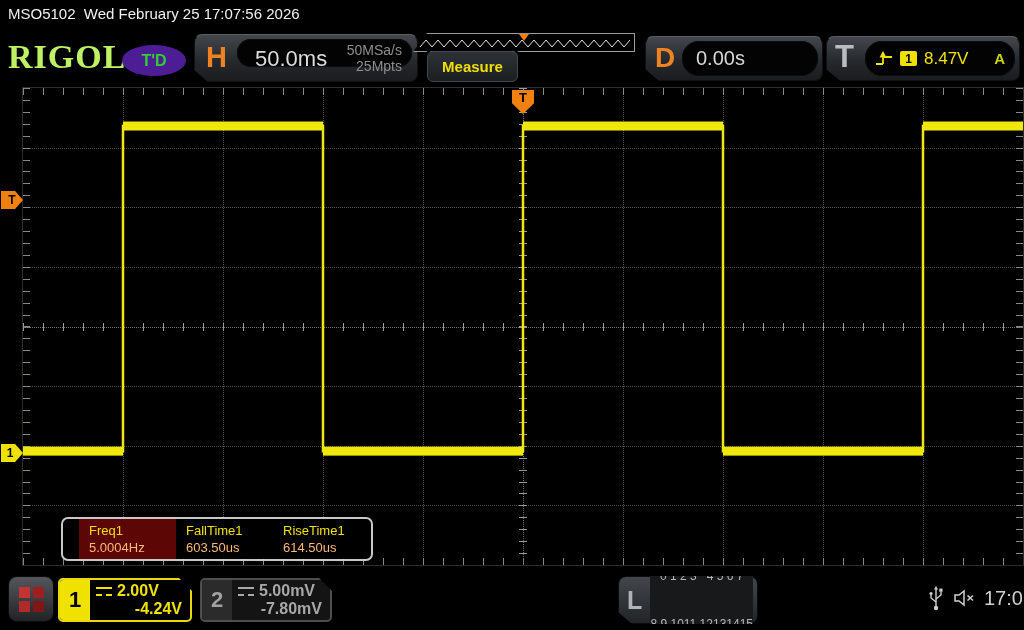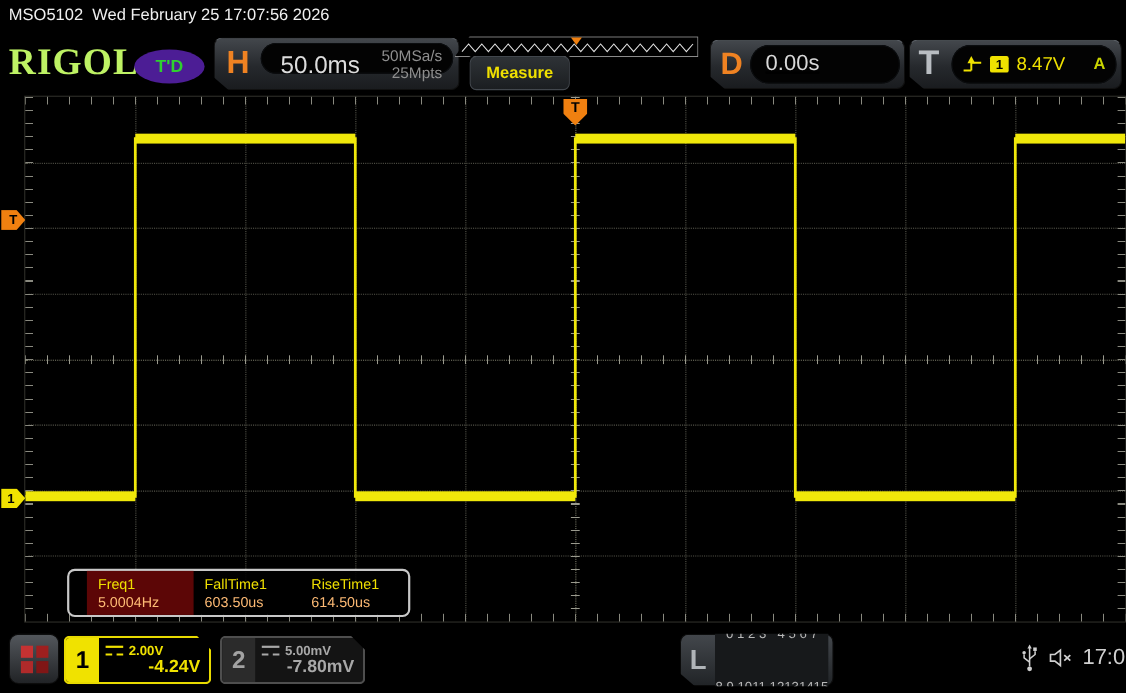--- a/index.html
+++ b/index.html
@@ -91,21 +91,21 @@
   .menu-sq1{background:#c53232;} .menu-sq2{background:#9e1f1f;}
   .menu-sq3{background:#b02a2a;} .menu-sq4{background:#801616;}
   .ch-block{position:absolute;top:578px;height:44px;display:flex;border-radius:5px;overflow:hidden;
             clip-path:polygon(0 0,calc(100% - 13px) 0,100% 13px,100% 100%,0 100%);cursor:pointer;box-sizing:border-box;}
   .ch1{left:58px;width:134px;border:2px solid #e8da00;background:#000;}
   .ch2{left:200px;width:132px;border:2px solid #4e4e4e;background:#141414;}
   .ch-tab{width:30px;display:flex;align-items:center;justify-content:center;font-size:22px;font-weight:bold;}
   .ch1 .ch-tab{background:#f0e200;color:#000;}
   .ch2 .ch-tab{background:#2b2b2b;color:#a2a2a2;}
   .ch-body{flex:1;display:flex;flex-direction:column;justify-content:center;padding:2px 8px 2px 6px;}
-  .ch-line1{display:flex;align-items:center;font-size:12px;font-weight:bold;}
+  .ch-line1{display:flex;align-items:center;font-size:16px;font-weight:bold;}
   .ch-line2{text-align:right;font-size:16px;font-weight:bold;}
   .ch1 .ch-line1,.ch1 .ch-line2{color:#f0e200;}
   .ch2 .ch-line1,.ch2 .ch-line2{color:#a8a8a8;}
   .dc-icon{width:16px;height:9px;border-top:2px solid currentColor;border-bottom:2px dashed currentColor;
            margin-right:5px;box-sizing:border-box;}
   .ch1 .dc-icon{color:#f0e200;} .ch2 .dc-icon{color:#a8a8a8;}
   .logic-block{position:absolute;left:618px;top:576px;width:138px;height:46px;border-radius:8px;
                background:linear-gradient(180deg,#43474c,#212427);border:1px solid #0c0c0c;
                display:flex;align-items:center;cursor:pointer;
                clip-path:polygon(0 0,100% 0,100% 100%,14px 100%,0 calc(100% - 12px));}

